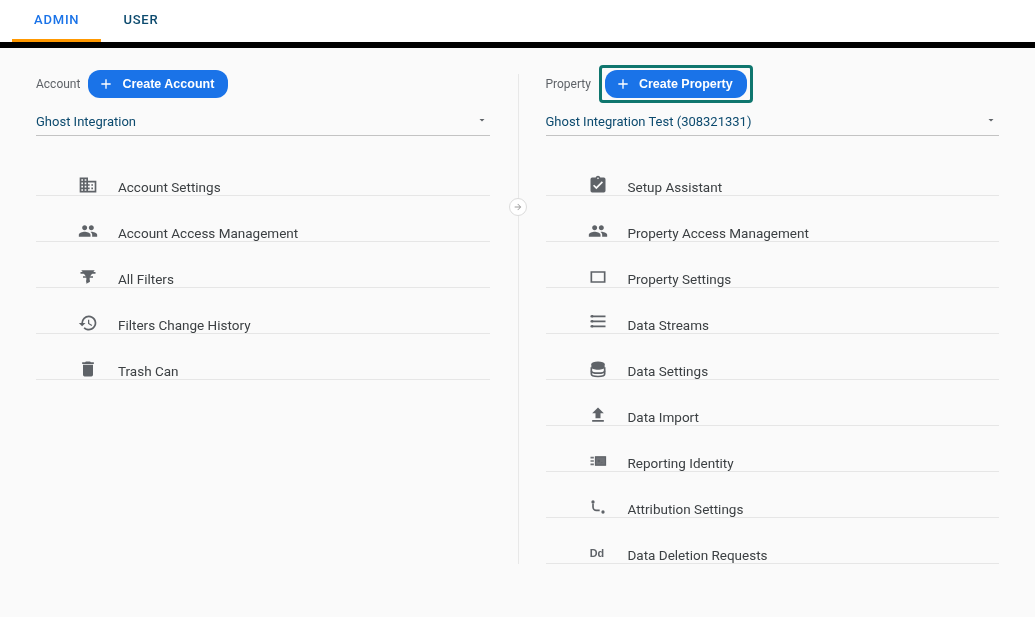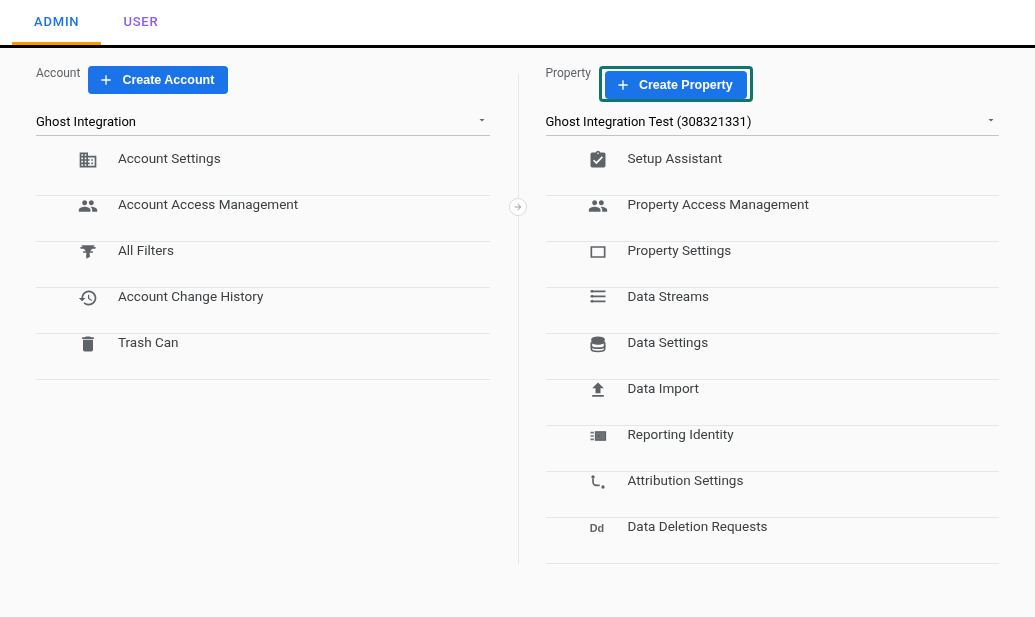--- a/index.html
+++ b/index.html
@@ -1,36 +1,36 @@
 <!DOCTYPE html>
 <html><head>
   <meta charset="utf-8">
   <style>
     * { box-sizing: border-box; margin: 0; padding: 0; }
     body { font-family: Roboto, Arial, sans-serif; background: #fafafa; color: #3c4043; width: 1035px; height: 617px; overflow: hidden; }
 
-    .tabs { display: flex; height: 48px; align-items: stretch; padding-left: 12px; background: #fff; border-bottom: 3px solid #000000; }
-    .tab { padding: 0 22px; display: flex; align-items: center; font-size: 13px; letter-spacing: .8px; font-weight: 500; color: #8b5cf6; border-bottom: 3px solid transparent; cursor: pointer; }
+    .tabs { display: flex; height: 48px; align-items: stretch; padding-left: 12px; background: #fff; border-bottom: 6px solid #000000; }
+    .tab { padding: 0 22px; display: flex; align-items: center; font-size: 13px; letter-spacing: .8px; font-weight: 500; color: #0c4a6e; border-bottom: 3px solid transparent; cursor: pointer; }
     .tab.active { color: #1a73e8; border-bottom-color: #ff9800; }
 
     .cols { position: relative; display: flex; padding: 18px 36px 0 36px; gap: 56px; }
     .col { flex: 1; min-width: 0; }
 
-    .col-header { display: flex; height: 36px; margin-bottom: 8px; gap: 8px; padding-left: 0; }
+    .col-header { display: flex; align-items: center; height: 36px; margin-bottom: 8px; gap: 8px; padding-left: 0; }
     .col-header-label { font-size: 12px; color: #5f6368; }
 
-    .create-btn { display: inline-flex; align-items: center; gap: 8px; background: #1a73e8; color: #fff; border: none; border-radius: 4px; height: 28px; padding: 0 14px 0 10px; font-size: 12.5px; font-weight: 600; cursor: pointer; }
+    .create-btn { display: inline-flex; align-items: center; gap: 8px; background: #1a73e8; color: #fff; border: none; border-radius: 12px; height: 28px; padding: 0 14px 0 10px; font-size: 12.5px; font-weight: 600; cursor: pointer; }
     .create-btn svg { flex-shrink: 0; }
 
     .highlight-box { border: 3px solid #0f766e; border-radius: 4px; padding: 2px 3px; display: inline-flex; }
 
-    .selector { display: flex; align-items: center; justify-content: space-between; border-bottom: 1px solid #c3c3c3; padding: 4px 2px 6px 0; font-size: 13px; color: #000000; cursor: pointer; }
+    .selector { display: flex; align-items: center; justify-content: space-between; border-bottom: 1px solid #c3c3c3; padding: 4px 2px 6px 0; font-size: 13px; color: #0c4a6e; cursor: pointer; }
     .selector .caret { color: #5f6368; }
 
-    .item { display: flex; align-items: flex-start; height: 46px; border-bottom: 1px solid #e6e6e6; padding: 0 6px; gap: 18px; cursor: pointer; }
+    .item { display: flex; align-items: flex-end; height: 46px; border-bottom: 1px solid #e6e6e6; padding: 0 6px; gap: 18px; cursor: pointer; }
     .item .ico { width: 24px; display: flex; justify-content: center; color: #5f6368; margin-left: 34px; }
     .item .label { font-size: 13.5px; color: #3c4043; }
 
     .midline { position: absolute; left: 50%; top: 26px; bottom: 0; width: 0; border-left: 1px solid #e8e8e8; }
     .midcircle { position: absolute; left: 50%; top: 150px; transform: translate(-50%, 0); width: 18px; height: 18px; border-radius: 50%; background: #fff; border: 1px solid #dcdcdc; display: flex; align-items: center; justify-content: center; color: #9e9e9e; }
   </style>
 </head>
 <body>
 
 <div class="tabs">
@@ -92,21 +92,21 @@
           </svg>
         </span>
       <span class="label">All Filters</span>
     </div>
     <div class="item">
       <span class="ico">
           <svg width="20" height="20" viewBox="0 0 24 24" fill="currentColor">
             <path d="M13 3a9 9 0 00-9 9H1l3.89 3.89.07.14L9 12H6a7 7 0 117 7 6.93 6.93 0 01-4.95-2.05l-1.41 1.41A9 9 0 1013 3zm-1 5v5l4.25 2.52.75-1.23-3.5-2.08V8z"></path>
           </svg>
         </span>
-      <span class="label">Account Change History</span>
+      <span class="label">Filters Change History</span>
     </div>
     <div class="item">
       <span class="ico">
           <svg width="20" height="20" viewBox="0 0 24 24" fill="currentColor">
             <path d="M6 19a2 2 0 002 2h8a2 2 0 002-2V7H6v12zM19 4h-3.5l-1-1h-5l-1 1H5v2h14V4z"></path>
           </svg>
         </span>
       <span class="label">Trash Can</span>
     </div>
   </div>

